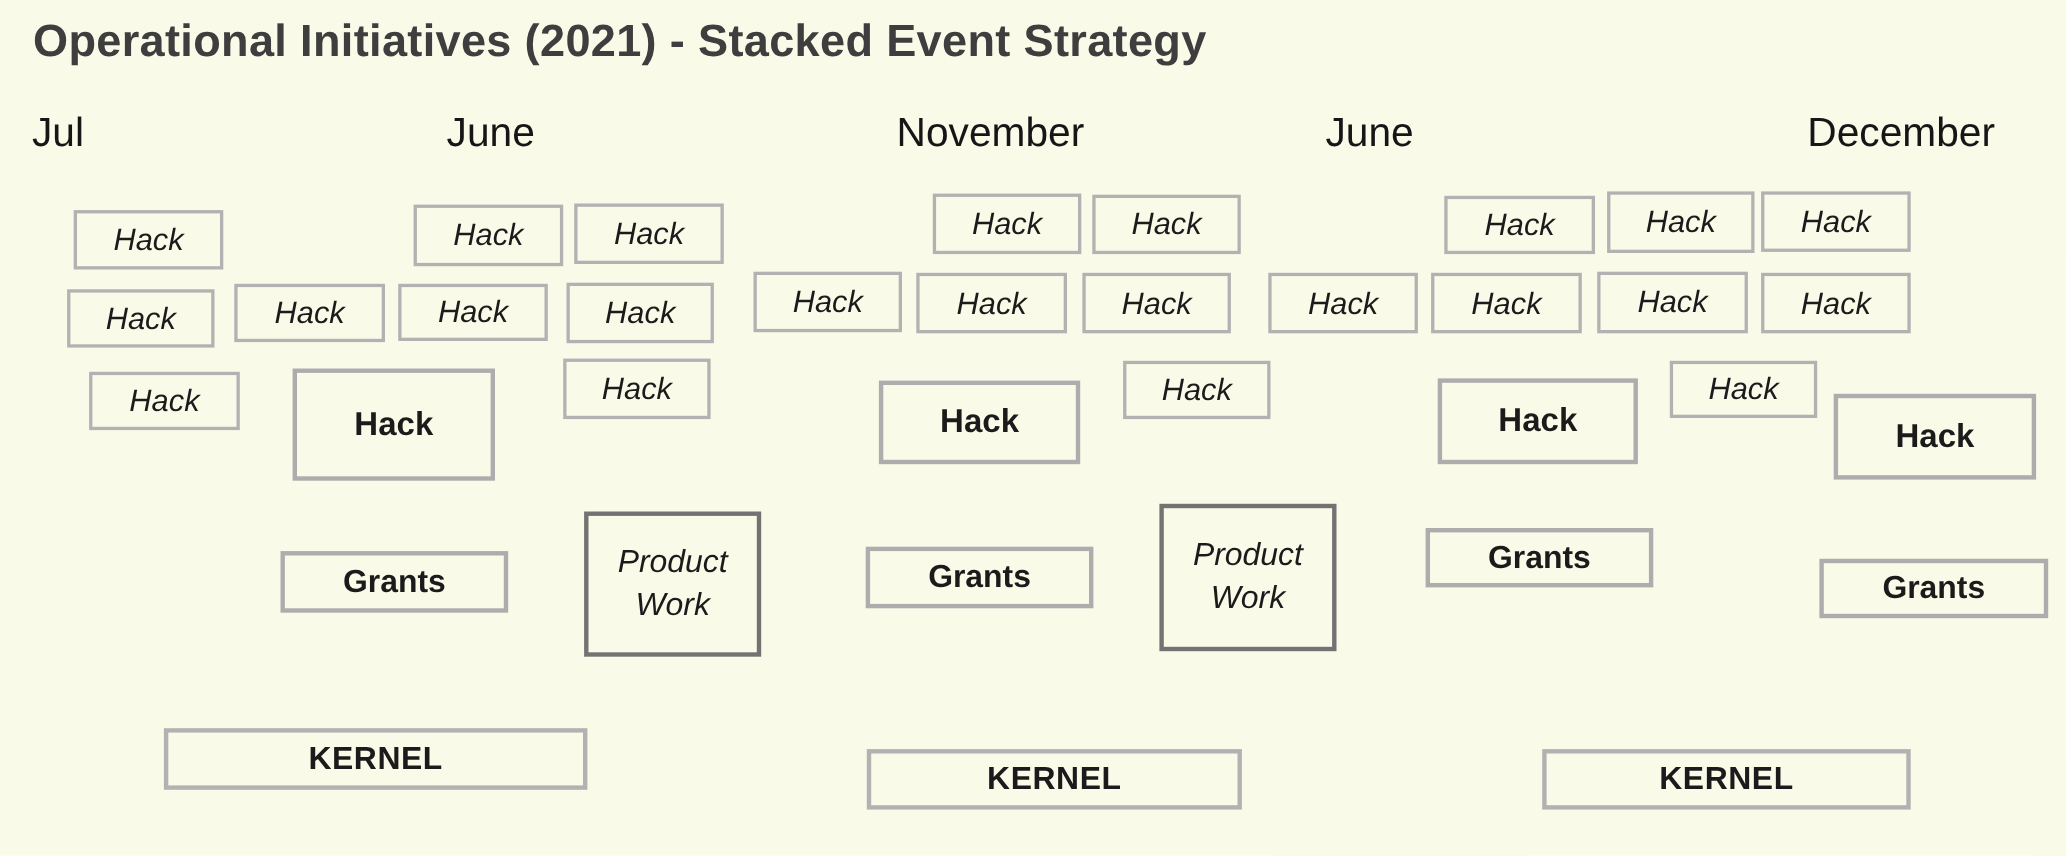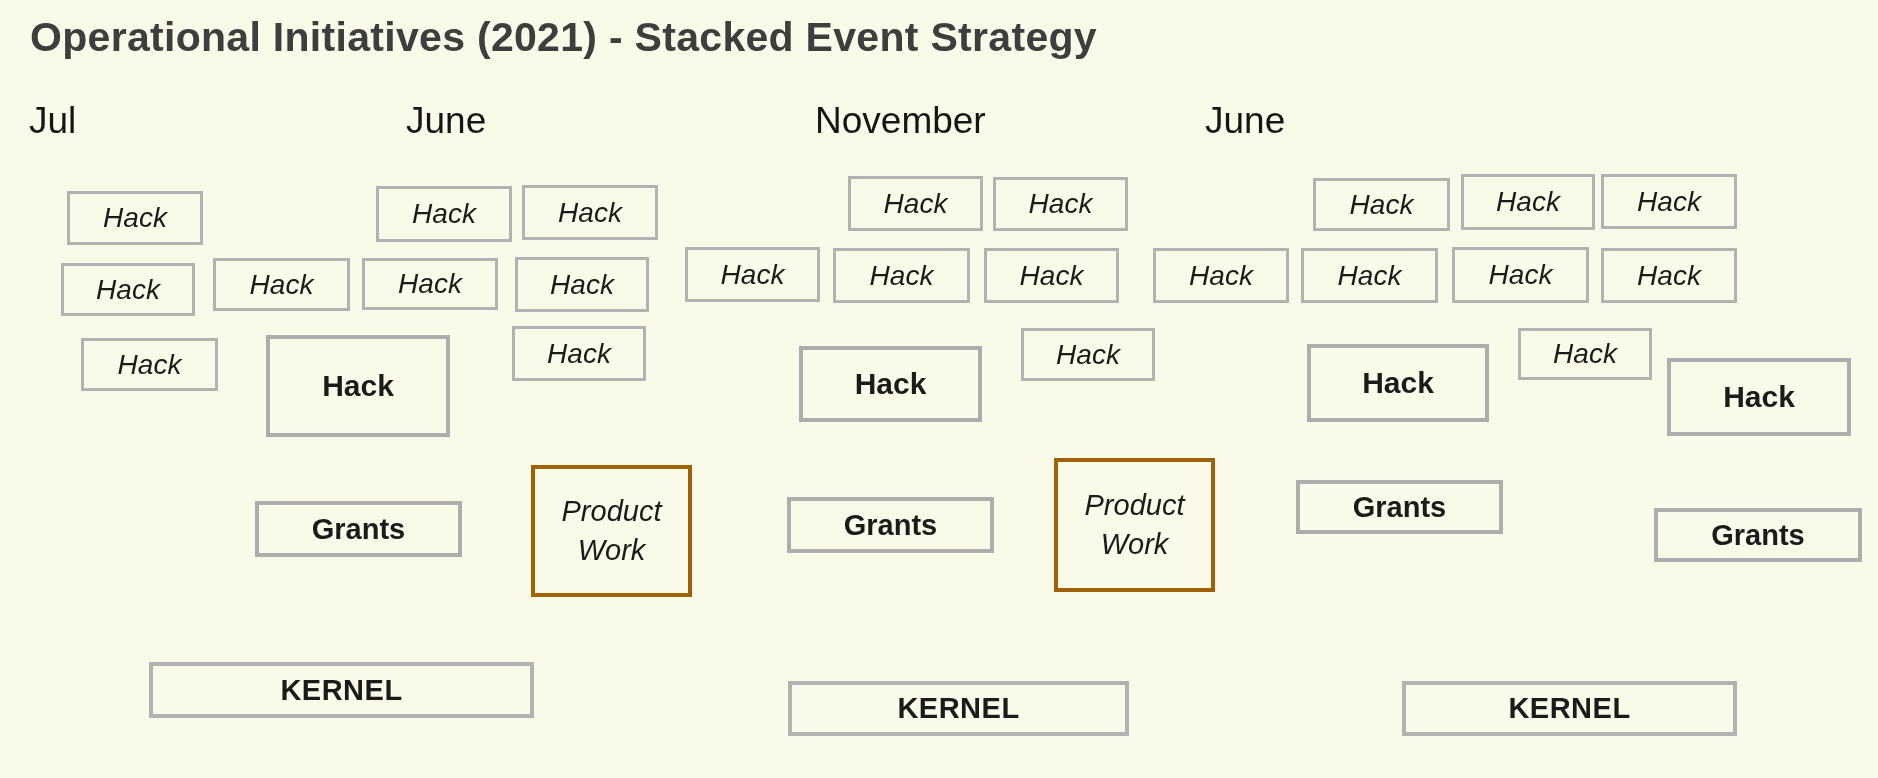--- a/index.html
+++ b/index.html
@@ -25,32 +25,33 @@
     position:absolute;
     display:flex; align-items:center; justify-content:center;
     box-sizing:border-box;
     background:#FAFAE9;
     color:#1B1B1B;
     text-align:center;
   }
   .box.small  { border:3px solid #B2B2B2; font-style:italic; font-size:28px; }
   .box.big    { border:4px solid #ADADAD; font-weight:bold;  font-size:30px; }
   .box.grants { border:4px solid #ADADAD; font-weight:bold;  font-size:29px; }
-  .box.product{ border:4px solid #a16207; font-style:italic; font-size:29px; line-height:1.35; padding:0 18px; }
+  .box.product{ border:4px solid #737373; font-style:italic; font-size:29px; line-height:1.35; padding:0 18px; }
   .box.kernel { border:4px solid #B2B2B2; font-weight:bold;  font-size:29px; letter-spacing:0.5px; }
 </style>
 </head>
 <body>
 
 <div class="canvas" id="canvas">
   <div class="page-title">Operational Initiatives (2021) - Stacked Event Strategy</div>
 <div class="month" style="left: 29px;">Jul</div>
     <div class="month" style="left: 406px;">June</div>
     <div class="month" style="left: 815px;">November</div>
     <div class="month" style="left: 1205px;">June</div>
+    <div class="month" style="left: 1643px;">December</div>
     <div class="box small" style="left: 67px; top: 191px; width: 136px; height: 54px;">Hack</div>
     <div class="box small" style="left: 376px; top: 186px; width: 136px; height: 56px;">Hack</div>
     <div class="box small" style="left: 522px; top: 185px; width: 136px; height: 55px;">Hack</div>
     <div class="box small" style="left: 848px; top: 176px; width: 135px; height: 55px;">Hack</div>
     <div class="box small" style="left: 993px; top: 177px; width: 135px; height: 54px;">Hack</div>
     <div class="box small" style="left: 1313px; top: 178px; width: 137px; height: 53px;">Hack</div>
     <div class="box small" style="left: 1461px; top: 174px; width: 134px; height: 56px;">Hack</div>
     <div class="box small" style="left: 1601px; top: 174px; width: 136px; height: 55px;">Hack</div>
     <div class="box small" style="left: 61px; top: 263px; width: 134px; height: 53px;">Hack</div>
     <div class="box small" style="left: 213px; top: 258px; width: 137px; height: 53px;">Hack</div>

